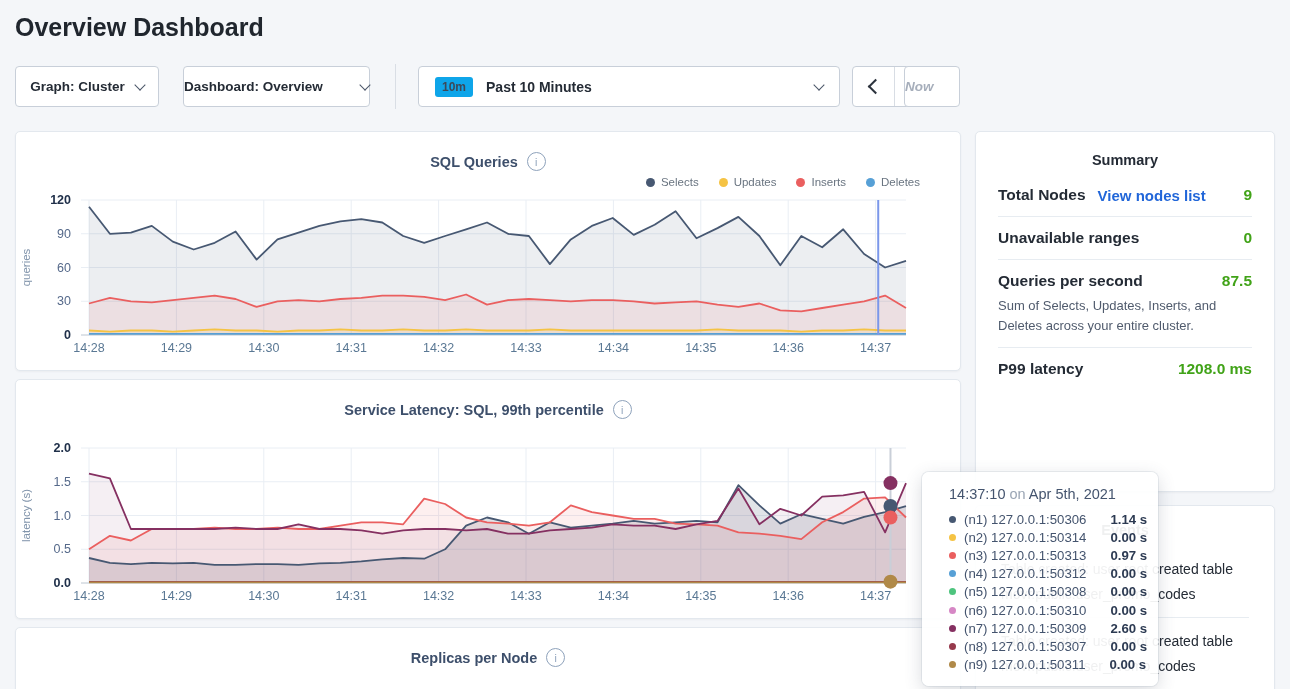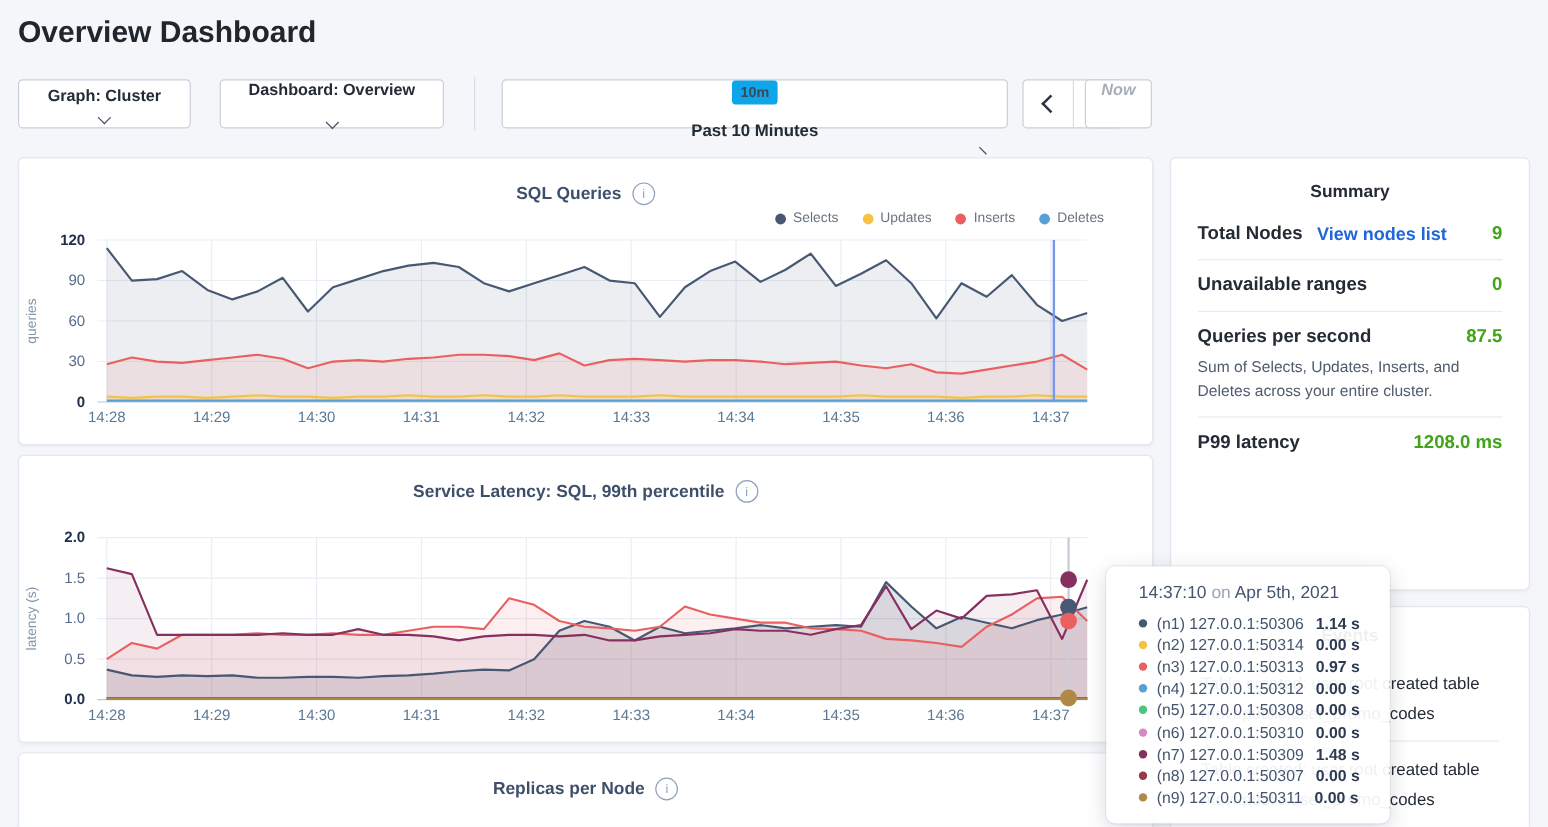--- a/index.html
+++ b/index.html
@@ -3,21 +3,21 @@
 <meta charset="utf-8">
 <style>
   html,body{margin:0;padding:0;width:1290px;height:689px;}
   body{font-family:"Liberation Sans",sans-serif;background:#f4f6f9;overflow:hidden;}
   .stage{position:absolute;width:1290px;height:689px;overflow:hidden;}
 
   h1#page-title{position:absolute;left:15px;top:13px;margin:0;font-size:25px;font-weight:600;color:#20262e;}
 
   
   .ctl{position:absolute;top:66px;height:41px;background:#fff;border:1px solid #c8cfd9;border-radius:4px;
-       display:flex;align-items:center;box-sizing:border-box;font-family:inherit;cursor:pointer;padding:0;flex-direction:column;}
+       display:flex;align-items:center;box-sizing:border-box;font-family:inherit;cursor:pointer;padding:0;}
   .ctl .lbl{font-size:13.5px;font-weight:700;color:#242b35;}
   #btn-graph{left:15px;width:144px;justify-content:center;gap:11px;}
   #btn-dash{left:183px;width:187px;justify-content:space-between;gap:11px;}
   .vdivider{position:absolute;left:395px;top:64px;width:1px;height:45px;background:#d9dee5;}
   #time-sel{left:418px;width:422px;padding:0 16px;gap:13px;}
   #time-sel .time-lbl{font-size:14px;font-weight:700;color:#242b35;}
   .badge{background:#0ea5e9;border-radius:3px;padding:3px 7px;font-size:12px;font-weight:700;color:#3c4858;}
   .chev-down{width:7px;height:7px;border-right:1.6px solid #4a5568;border-bottom:1.6px solid #4a5568;
              transform:rotate(45deg);display:inline-block;margin-top:-4px;}
   #nav-group{position:absolute;left:852px;top:66px;width:84px;height:41px;display:flex;background:#fff;
@@ -68,21 +68,21 @@
 
   
   .tooltip{position:absolute;left:922px;top:472px;width:236px;background:rgba(255,255,255,.93);
            border-radius:7px;box-shadow:0 0 0 1px rgba(180,190,200,.28),0 5px 18px rgba(60,70,90,.20);
            padding:12px 27px;z-index:10;box-sizing:border-box;}
   .tip-head{font-size:14.5px;color:#44546e;margin:2px 0 8px;}
   .tip-head .sep{color:#9aa5b4;}
   .trow{display:flex;align-items:center;gap:8px;height:18.2px;font-size:13.2px;}
   .trow .dot{width:7px;height:7px;border-radius:50%;flex:none;}
   .trow-label{color:#44546e;white-space:nowrap;}
-  .trow-value{font-weight:700;color:#2c3a52;margin-left:2px;white-space:nowrap;}
+  .trow-value{font-weight:700;color:#2c3a52;margin-left:16px;white-space:nowrap;}
 </style>
 </head>
 <body>
 
 <div class="stage">
 
   <h1 id="page-title">Overview Dashboard</h1>
 
   <button class="ctl" id="btn-graph">
     <span class="lbl">Graph: Cluster</span>
@@ -339,21 +339,21 @@
 
   <div class="trow">
     <span class="dot" style="background: rgb(214, 135, 197);"></span>
     <span class="trow-label">(n6) 127.0.0.1:50310</span>
     <span class="trow-value">0.00 s</span>
   </div>
 
   <div class="trow">
     <span class="dot" style="background: rgb(133, 48, 97);"></span>
     <span class="trow-label">(n7) 127.0.0.1:50309</span>
-    <span class="trow-value">1.48 s</span>
+    <span class="trow-value">2.60 s</span>
   </div>
 
   <div class="trow">
     <span class="dot" style="background: rgb(150, 57, 76);"></span>
     <span class="trow-label">(n8) 127.0.0.1:50307</span>
     <span class="trow-value">0.00 s</span>
   </div>
 
   <div class="trow">
     <span class="dot" style="background: rgb(176, 137, 72);"></span>

